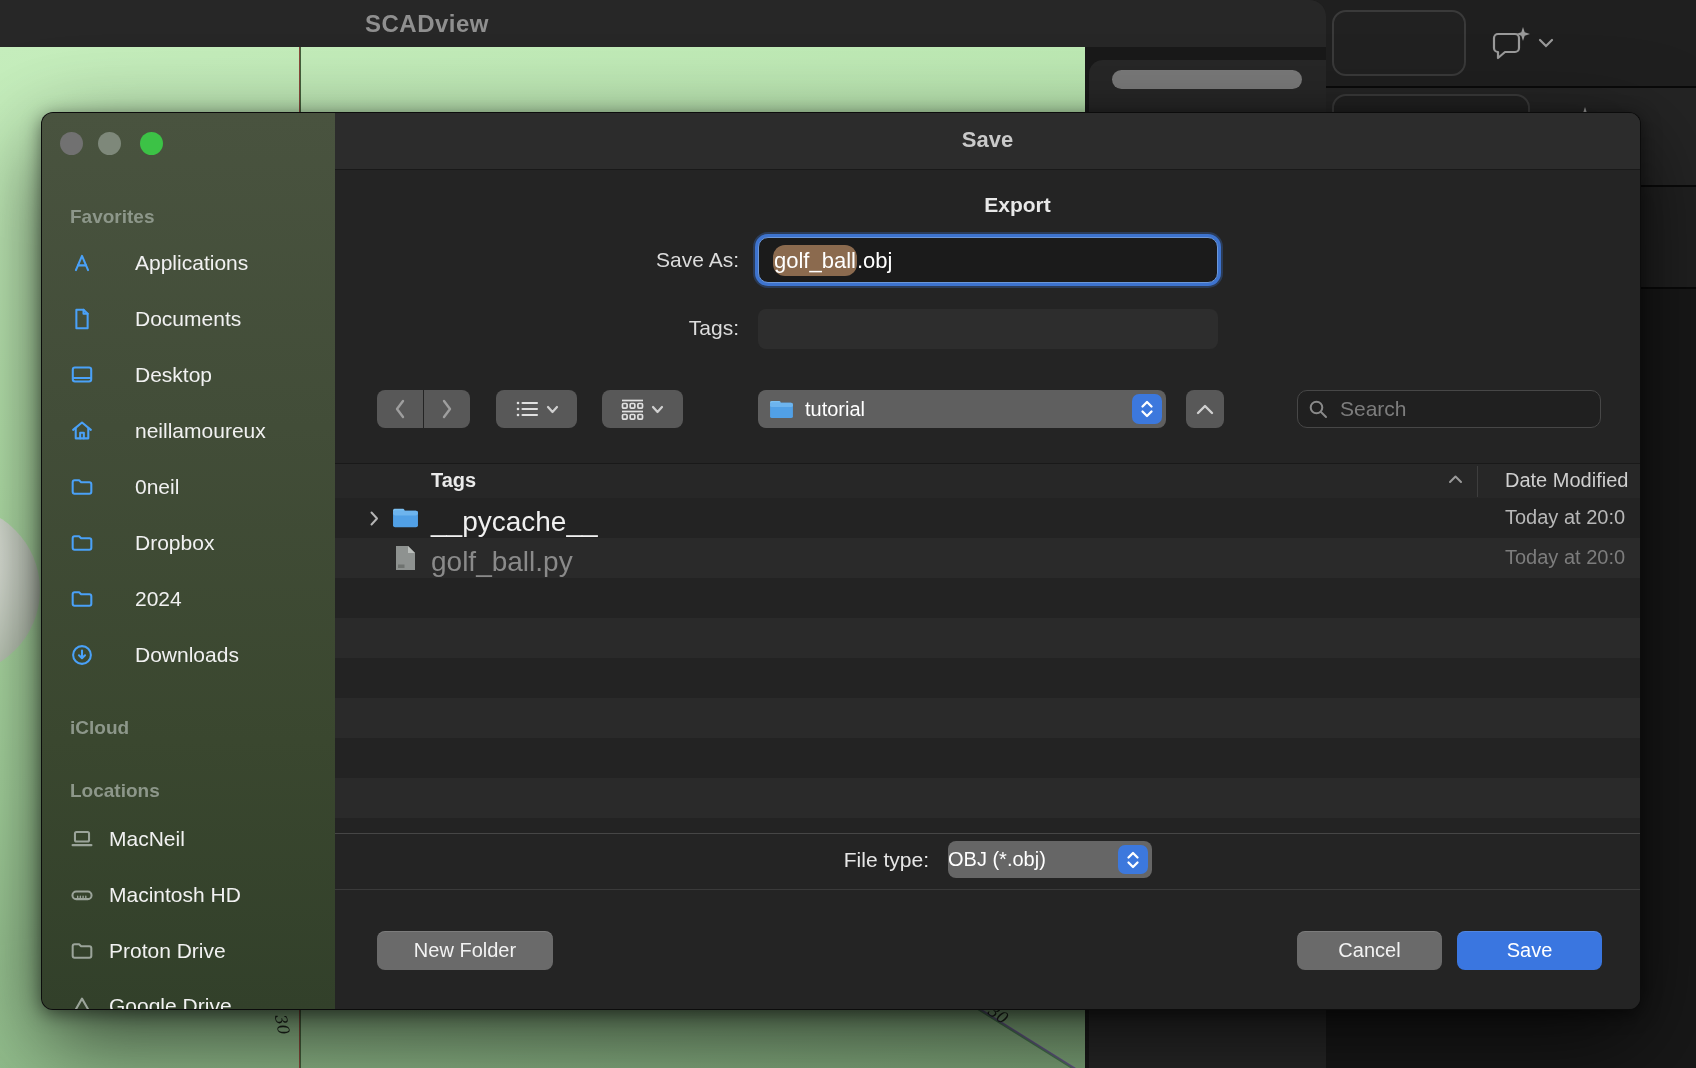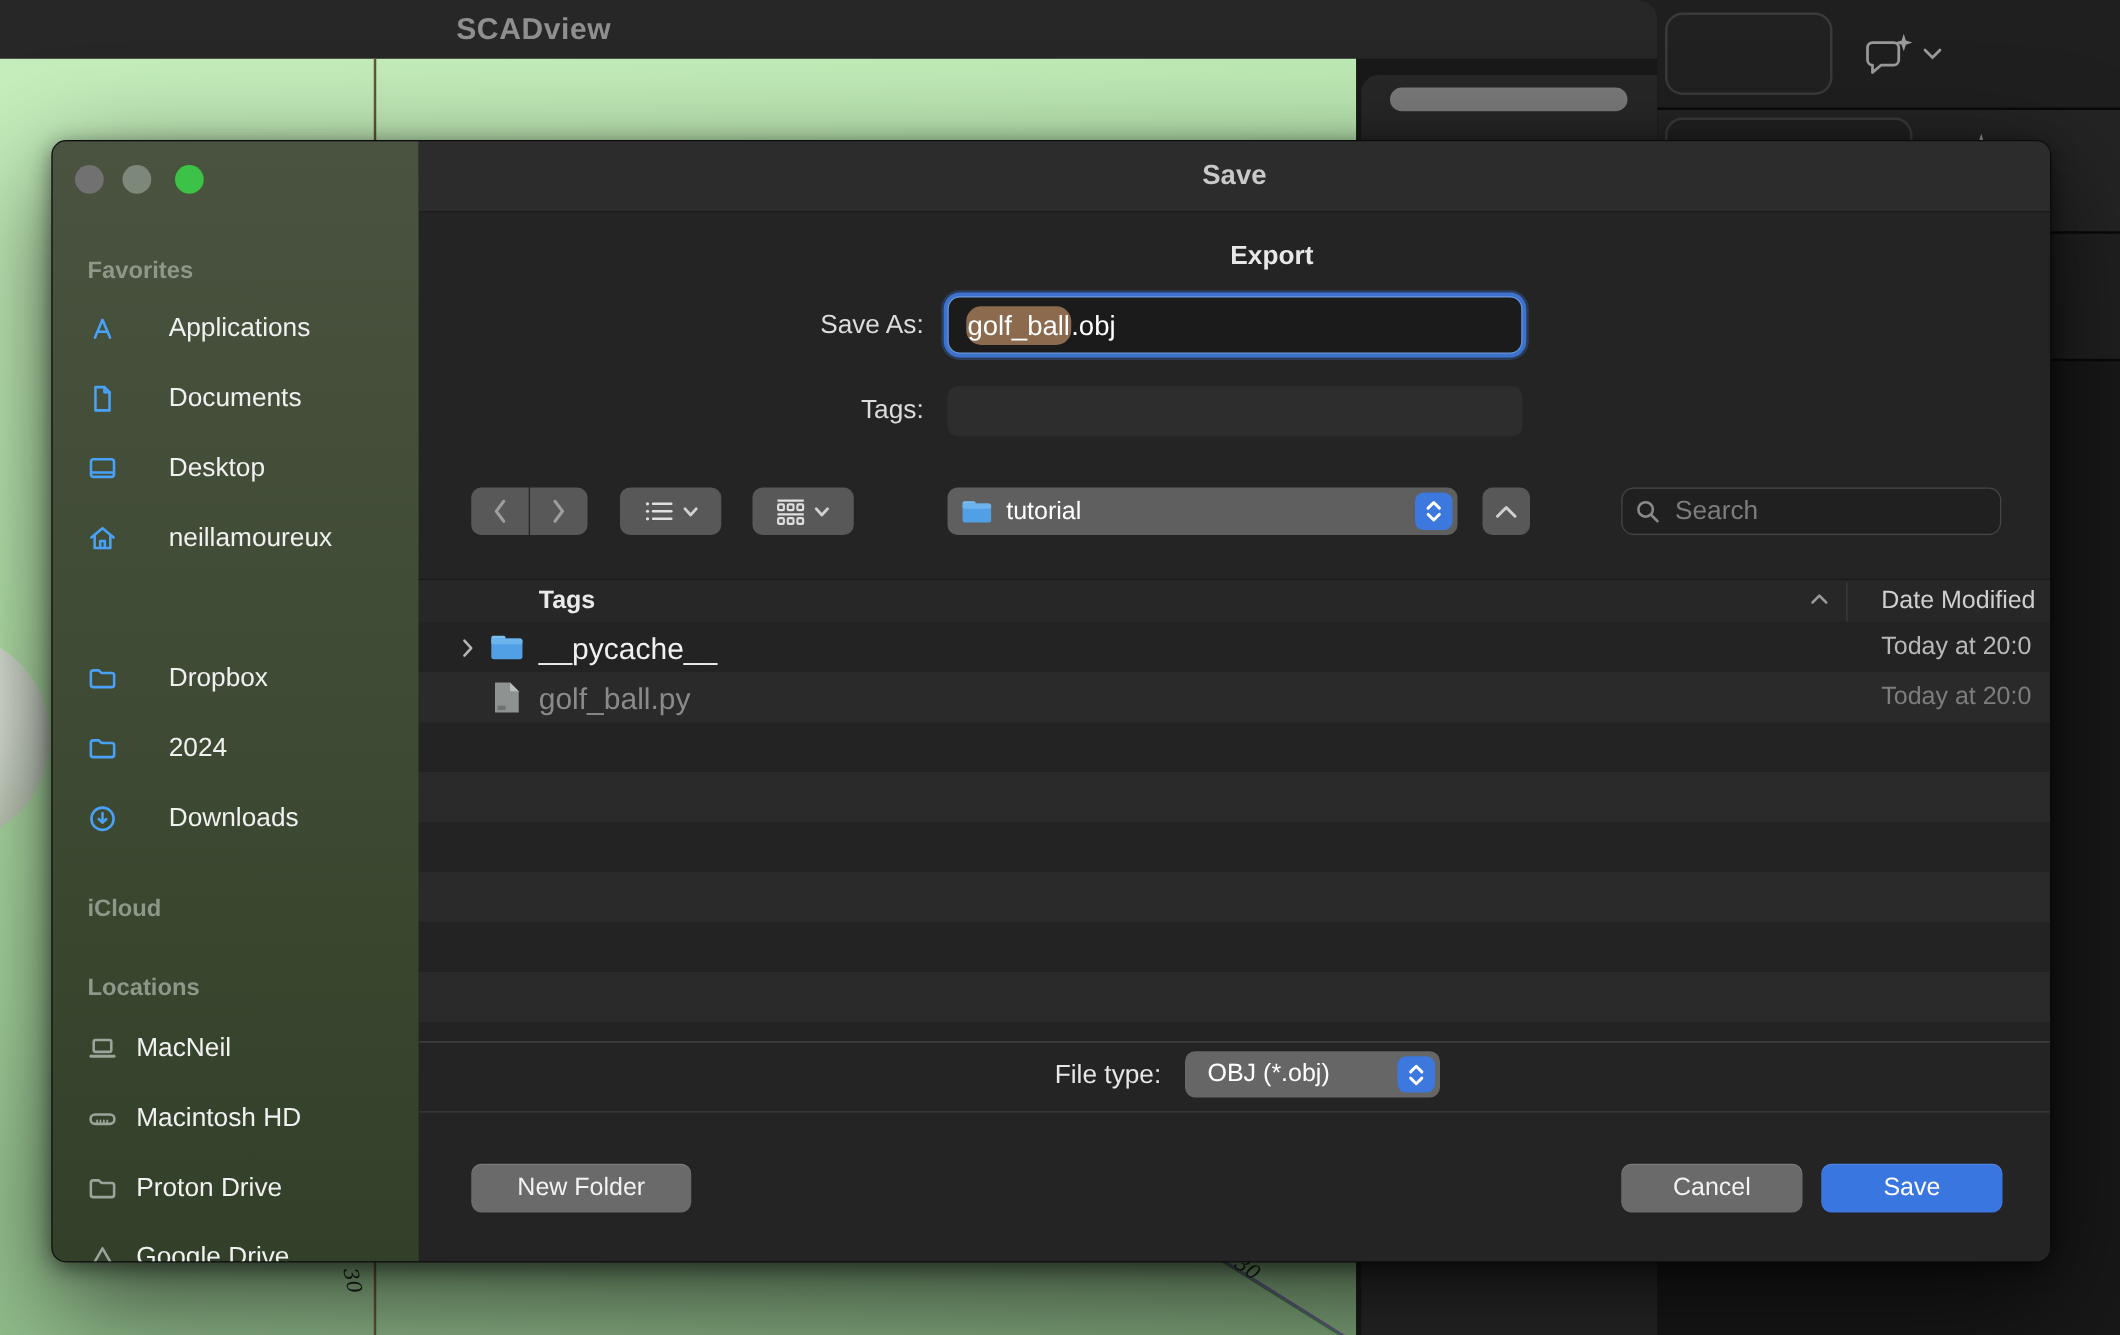--- a/index.html
+++ b/index.html
@@ -98,30 +98,30 @@
     border-top:1px solid #191919;border-bottom:1px solid #191919;}
   #col-name{position:absolute;left:96px;top:5px;font-size:20px;font-weight:600;color:#eaeaea;}
   #col-sort{position:absolute;left:1113px;top:10px;}
   #col-vdiv{position:absolute;left:1142px;top:2px;width:1px;height:31px;background:#3e3e3e;}
   #col-date{position:absolute;left:1170px;top:5px;font-size:20px;color:#cfcfcf;white-space:nowrap;}
   #file-list{position:absolute;left:0;top:385px;width:1305px;height:335px;
     background:repeating-linear-gradient(180deg,#232323 0 40px,#2a2a2a 40px 80px);}
   .file-row{position:absolute;left:0;width:1305px;height:40px;}
   .row-disc{position:absolute;left:35px;top:13px;}
   .row-icon{position:absolute;left:57px;top:8px;}
-  .row-name{position:absolute;left:96px;top:8px;font-size:24px;color:#f0f0f0;white-space:nowrap;}
+  .row-name{position:absolute;left:96px;top:8px;font-size:28px;color:#f0f0f0;white-space:nowrap;}
   .row-date{position:absolute;left:1170px;top:8px;font-size:20px;color:#b8b8b8;white-space:nowrap;}
   .dimmed .row-name{color:#8a8a8a;}
   .dimmed .row-date{color:#7d7d7d;}
 
   
   #ft-div1{position:absolute;left:0;top:720px;width:1305px;height:1px;background:#464646;}
   #filetype-label{position:absolute;left:340px;top:735px;width:254px;text-align:right;font-size:21px;color:#e6e6e6;}
   #filetype-dd{position:absolute;left:613px;top:728px;width:204px;height:37px;background:#666;
-    border-radius:8px;display:flex;align-items:center;box-sizing:border-box;padding-left:18px;}
+    border-radius:8px;display:flex;align-items:center;box-sizing:border-box;}
   #filetype-value{font-size:20px;color:#fff;flex:1;}
   #ft-div2{position:absolute;left:0;top:776px;width:1305px;height:1px;background:#3a3a3a;}
   .dlg-btn{position:absolute;top:818px;height:39px;border-radius:8px;display:flex;align-items:center;
     justify-content:center;font-size:20px;color:#f2f2f2;background:#6a6a6a;
     box-shadow:inset 0 1px 0 rgba(255,255,255,.12);}
   #btn-newfolder{left:42px;width:176px;}
   #btn-cancel{left:962px;width:145px;}
   #btn-save{left:1122px;width:145px;background:#3a76e0;color:#fff;}
 
   svg{display:block;}
@@ -221,20 +221,28 @@
       </div>
       <div class="sb-item sec-fav" style="top:290px">
         <span class="sb-icon">
           <svg width="26" height="26" viewBox="0 0 24 24">
               <path d="M3.8 11 L12 4.2 L20.2 11"></path>
               <path d="M6.2 9.2 V18.8 H17.8 V9.2"></path>
               <path d="M10.3 18.8 V13.6 H13.7 V18.8"></path>
             </svg>
         </span>
         <span class="sb-label">neillamoureux</span>
+      </div>
+      <div class="sb-item sec-fav" style="top:346px">
+        <span class="sb-icon">
+          <svg width="26" height="26" viewBox="0 0 24 24">
+              <path d="M3.4 7.6 C3.4 6.6 4.2 5.8 5.2 5.8 H9.3 L11.2 7.7 H18.8 C19.8 7.7 20.6 8.5 20.6 9.5 V16.4 C20.6 17.4 19.8 18.2 18.8 18.2 H5.2 C4.2 18.2 3.4 17.4 3.4 16.4 Z"></path>
+            </svg>
+        </span>
+        <span class="sb-label">0neil</span>
       </div>
       <div class="sb-item sec-fav" style="top:402px">
         <span class="sb-icon">
           <svg width="26" height="26" viewBox="0 0 24 24">
               <path d="M3.4 7.6 C3.4 6.6 4.2 5.8 5.2 5.8 H9.3 L11.2 7.7 H18.8 C19.8 7.7 20.6 8.5 20.6 9.5 V16.4 C20.6 17.4 19.8 18.2 18.8 18.2 H5.2 C4.2 18.2 3.4 17.4 3.4 16.4 Z"></path>
             </svg>
         </span>
         <span class="sb-label">Dropbox</span>
       </div>
       <div class="sb-item sec-fav" style="top:458px">

